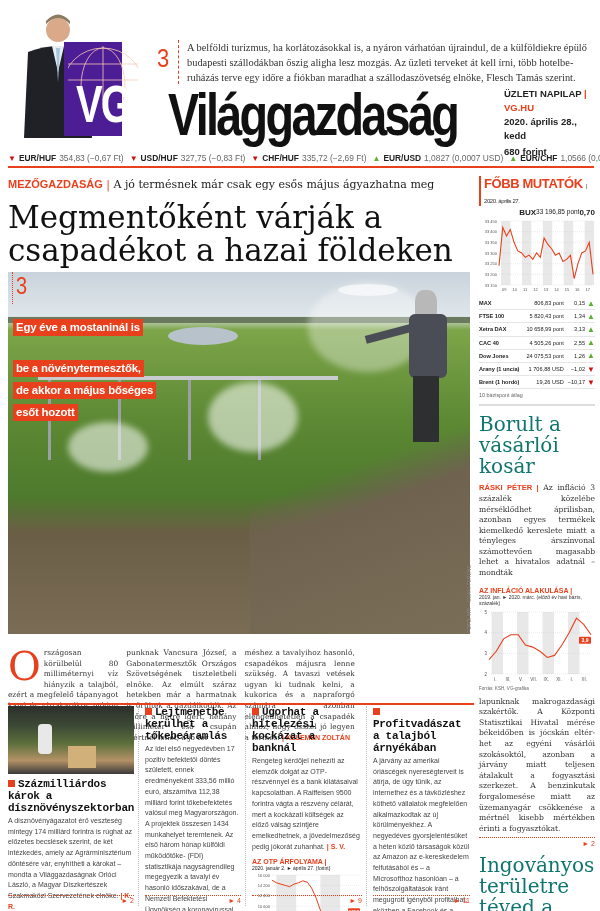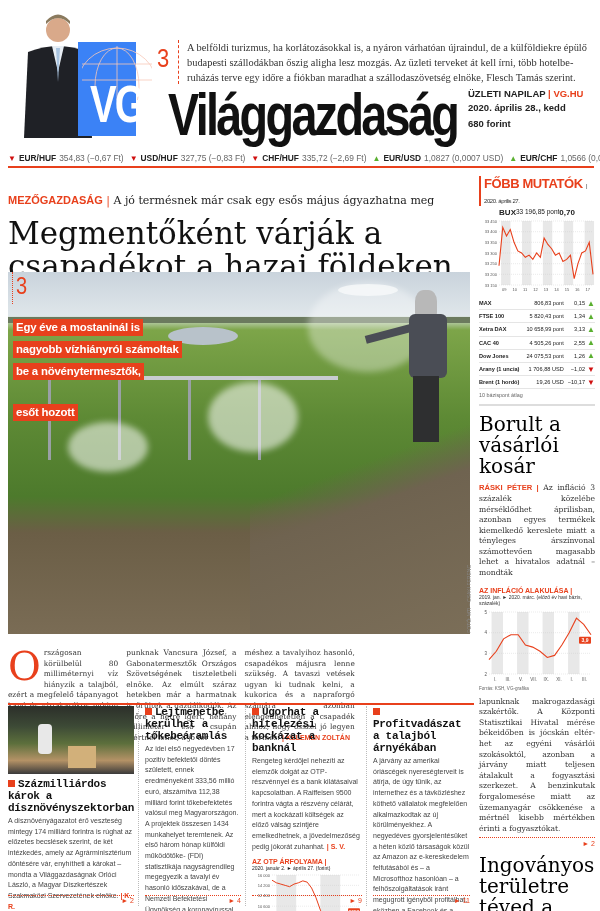--- a/index.html
+++ b/index.html
@@ -1,35 +1,35 @@
 <!DOCTYPE html>
 <html><head>
 <meta charset="utf-8">
 <style>
 *{box-sizing:border-box;margin:0;padding:0}
 body{width:600px;height:911px;background:#fff;font-family:"DejaVu Serif",serif;color:#222;position:relative;overflow:hidden}
 .red{color:#e8401c}
 #masthead{position:absolute;left:0;top:0;width:600px;height:145px}
 #photo-man{position:absolute;left:18px;top:12px;width:78px;height:126px}
-#vg-logo{position:absolute;left:78px;top:42px;width:58px;height:94px;background:#3b82f6}
+#vg-logo{position:absolute;left:64px;top:42px;width:58px;height:94px;background:#4c1d95}
 #vg-logo .vg{position:absolute;left:12px;bottom:2px;color:#fff;font-family:"Liberation Sans",sans-serif;font-weight:bold;font-size:40px;letter-spacing:-2px;transform:scaleY(1.3);transform-origin:bottom}
 #teaser-num{position:absolute;left:157px;top:46px;font-family:"Liberation Sans",sans-serif;font-size:22px;color:#e8401c;transform:scaleY(1.2)}
 #teaser-rule{position:absolute;left:178px;top:40px;height:44px;border-left:1px dashed #e8401c}
 #teaser-text{position:absolute;left:187px;top:40px;width:405px;font-family:Liberation Serif, serif;font-size:10.4px;line-height:15px;color:#333}
 #paper-title{position:absolute;left:168px;top:84px;font-family:"Liberation Sans",sans-serif;font-weight:bold;font-size:52px;letter-spacing:-3px;color:#111;transform:scaleX(0.9) scaleY(1.15);transform-origin:left top;line-height:52px}
-#edition{position:absolute;left:468px;top:87px;font-family:"Liberation Sans",sans-serif;font-size:9.5px;line-height:14px}
+#edition{position:absolute;left:504px;top:87px;font-family:"Liberation Sans",sans-serif;font-size:9.5px;line-height:14px}
 #edition .b{font-weight:bold}
 #edition .g{color:#666;font-size:8.5px}
 #ticker{position:absolute;left:8px;top:150px;width:586px;height:18px;border-bottom:2px solid #e8401c;font-family:"Liberation Sans",sans-serif;font-size:8.4px;display:flex;gap:6px;white-space:nowrap;align-items:center}
 .tk{display:flex;gap:3px;align-items:center}
 .tk .name{font-weight:bold}
 .tk .val{color:#666}
 .tri-down{color:#d01010;font-size:8px}
 .tri-up{color:#5ab030;font-size:8px}
-#main{position:absolute;left:8px;top:192px;width:465px}
+#main{position:absolute;left:8px;top:176px;width:465px}
 #kicker{font-size:11px;margin-top:2px}
 #kicker .sec{font-family:"Liberation Sans",sans-serif;font-weight:bold;color:#e8401c;font-size:11px}
 #headline{font-size:31px;line-height:33px;font-weight:normal;margin-top:10px;color:#111}
 #hero{position:absolute;left:8px;top:272px;width:462px;height:362px;overflow:hidden;background:linear-gradient(#c9d3dc 0%,#dfe6ea 12%,#7da549 16%,#5e8a35 40%,#4d7a2c 62%,#6b5e46 72%,#7a6c55 100%)}
 #hero .sky-c1{position:absolute;left:160px;top:55px;width:70px;height:18px;background:#b8c2ca;border-radius:50%}
 #hero .sky-c2{position:absolute;left:330px;top:12px;width:60px;height:12px;background:#eef2f4;border-radius:50%}
 #hero .treeline{position:absolute;left:0;top:45px;width:100%;height:6px;background:#6b7a5e}
 #hero .pipe{position:absolute;left:30px;top:104px;width:300px;height:4px;background:#c8ccd0}
 #hero .leg{position:absolute;top:108px;width:3px;height:80px;background:#9aa0a6}
 #hero .spray{position:absolute;background:rgba(255,255,255,0.55);border-radius:50%;filter:blur(3px)}
@@ -44,31 +44,31 @@
 #hero-dots{position:absolute;left:4px;top:0;height:32px;border-left:1px dotted #e8401c}
 #hero-quote{position:absolute;left:5px;top:44px}
 #hero-quote span{display:inline-block;background:#e8401c;color:#fff;font-family:"Liberation Sans",sans-serif;font-weight:bold;font-size:11.4px;line-height:17px;padding:0 3px;margin-bottom:2px;letter-spacing:-0.2px}
 #body-cols{position:absolute;left:8px;top:648px;width:465px;display:grid;grid-template-columns:repeat(4,1fr);gap:8px;font-size:7.4px;line-height:10.6px;text-align:justify;color:#333}
 #dropcap{float:left;font-size:40px;line-height:32px;color:#e8401c;margin-right:3px;margin-top:2px}
 #body-rule{position:absolute;left:8px;top:703px;width:466px;border-top:2px solid #e8401c}
 .byline{font-family:"Liberation Sans",sans-serif;font-weight:bold;color:#e8401c;font-size:7px}
 #sidebar{position:absolute;left:479px;top:176px;width:116px}
 #mut-title{font-family:"Liberation Sans",sans-serif;font-weight:bold;color:#e8401c;font-size:13px;letter-spacing:-0.4px;border-left:2px solid #e8401c;padding-left:3px}
 #mut-title small{color:#333;font-size:6px;font-weight:normal}
-#bux-head{display:flex;justify-content:center;font-family:"Liberation Sans",sans-serif;font-size:6.5px;margin-top:2px}
+#bux-head{display:flex;justify-content:flex-end;font-family:"Liberation Sans",sans-serif;font-size:6.5px;margin-top:2px}
 #bux-head b{font-size:8px}
 #bux-chart{width:116px;height:80px;display:block}
 #idx-table{width:116px;font-family:"Liberation Sans",sans-serif;font-size:5.6px;border-collapse:collapse}
 #idx-table td{padding:1.6px 0;border-bottom:1px solid #e5e5e5}
 #idx-table td.n{font-weight:bold}
 #idx-table td.v{text-align:right;padding-right:4px}
 #idx-table td.p{text-align:right;width:16px}
 #idx-table td.a{text-align:right;width:10px}
 #mut-note{font-family:"Liberation Sans",sans-serif;font-size:5.4px;color:#666;margin-top:3px;padding-bottom:6px;border-bottom:2px solid #ddd}
-.side-head{font-size:20px;line-height:21px;margin-top:8px;color:#000000}
+.side-head{font-size:20px;line-height:21px;margin-top:8px;color:#0f766e}
 .side-text{font-size:7.6px;line-height:10.6px;text-align:justify;margin-top:6px;color:#333}
 .more{font-family:"Liberation Sans",sans-serif;color:#e8401c;font-size:7px;text-align:right;border-top:1px dotted #e8401c;margin-top:3px;padding-top:2px}
 #infl-title{font-family:"Liberation Sans",sans-serif;font-weight:bold;color:#e8401c;font-size:7px;margin-top:8px}
 #infl-sub{font-family:"Liberation Sans",sans-serif;font-size:5px;color:#333}
 #infl-chart{width:116px;height:80px;display:block}
 #infl-src{font-family:"Liberation Sans",sans-serif;font-size:4.6px;color:#666}
 #bottom{position:absolute;left:8px;top:706px;width:466px;display:grid;grid-template-columns:repeat(4,1fr);gap:6px}
 .bcol{border-right:1px dotted #bbb;padding-right:4px;position:relative;height:200px}
 .bcol:last-child{border-right:none}
 .bhead{font-family:Liberation Mono, monospace;font-weight:bold;font-size:11px;line-height:12px;color:#111;letter-spacing:-0.3px}
@@ -165,21 +165,21 @@
   <div class="spray" style="left:60px;top:150px;width:80px;height:50px"></div>
   <div class="spray" style="left:300px;top:10px;width:120px;height:90px;background:rgba(255,255,255,0.35)"></div>
   <div id="farmer">
     <div class="arm"></div>
       <div class="hood"></div>
       <div class="body"></div>
       <div class="legs"></div>
   </div>
   <div id="hero-dots"></div>
   <div id="hero-num">3</div>
-  <div id="hero-quote"><span>Egy éve a mostaninál is</span><br><span>nagyobb vízhiányról számoltak</span><br><span>be a növénytermesztők,</span><br><br><span>esőt hozott</span><br></div>
+  <div id="hero-quote"><span>Egy éve a mostaninál is</span><br><br><span>be a növénytermesztők,</span><br><span>de akkor a május bőséges</span><br><span>esőt hozott</span><br></div>
 </div>
 <div id="photo-credit">FOTÓ: MTI – CSAKI FERENC</div>
 
 <div id="body-cols">
   <div><span id="dropcap">O</span><span>rszágosan körülbelül 80 milliméternyi víz hiányzik a talajból, ezért a megfelelő táp­anyagot kapó és víztakarékos módon mű­velt, jobb állapotú őszi vetések is már csak bő egy hétig bírják csapadék nélkül – mondta la­</span></div>
   <div>punknak Vancsura József, a Gabonatermesztők Országos Szövetségének tiszteletbeli elnöke. Az elmúlt száraz hetekben már a harmatnak is örül­tek a gazdálkodók. Az esőre a hétre ígért, néhány milliméter eső csupán mértnél lehet, a jó ter­</div>
   <div><span>méshez a tavalyihoz hasonló, csapadékos má­jusra lenne szükség. A tavaszi vetések ugyan ki tudnak kelni, a kukorica és a napraforgó számá­ra azonban elengedhetetlen a csapadék ahhoz, hogy ősszel jó legyen a termés.</span> <span class="byline">| <span>KELEMEN ZOLTÁN</span></span></div>
 </div>
 <div id="body-rule"></div>
 

